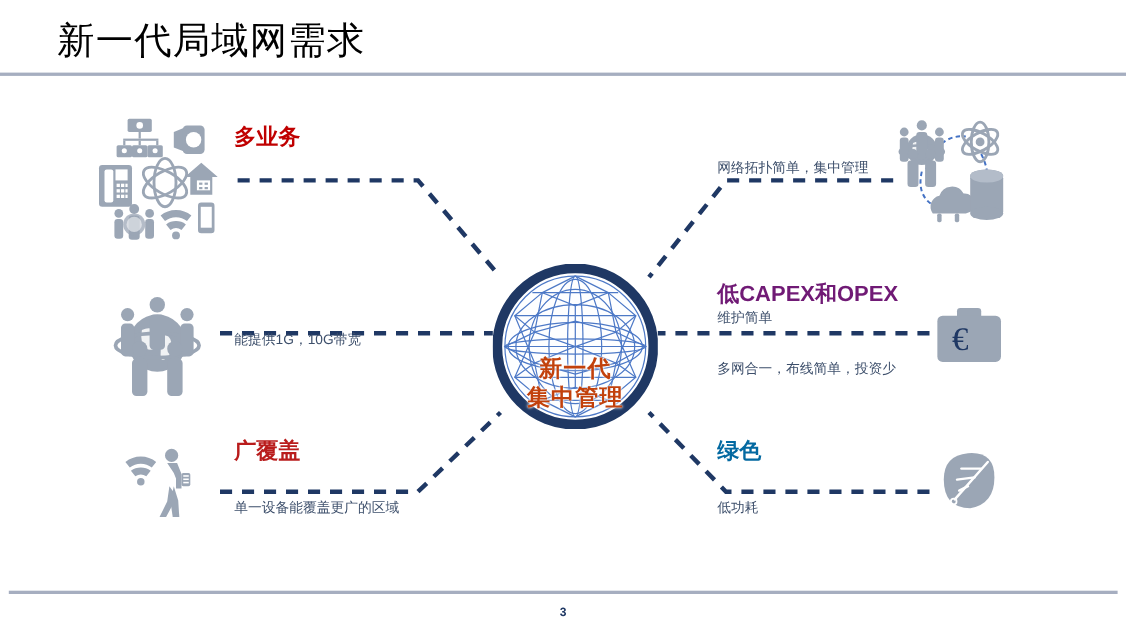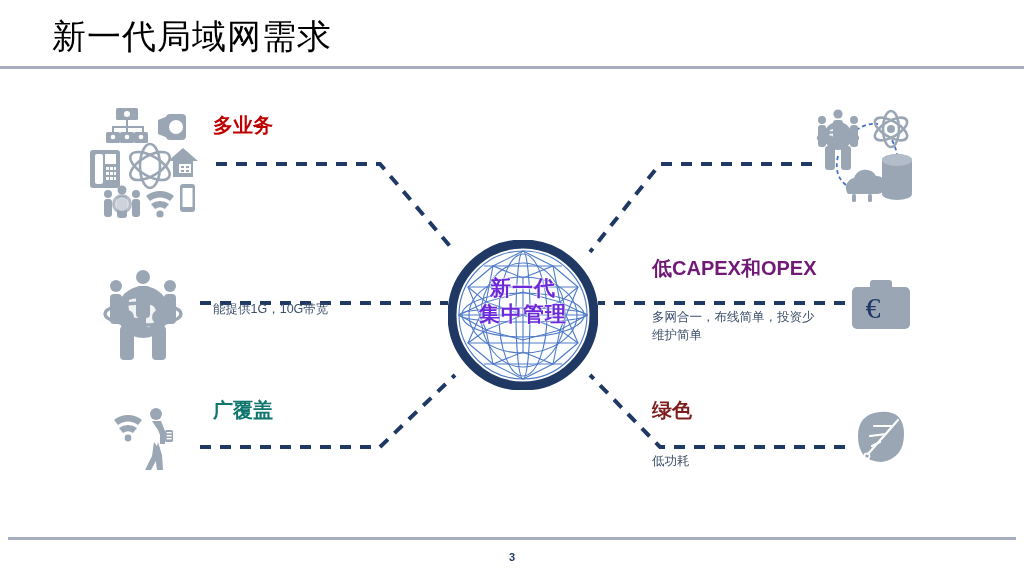--- a/index.html
+++ b/index.html
@@ -184,48 +184,50 @@
 
     <path d="M20 47 L45 26 L75 38 L105 26 L130 47 L112 62 L75 52 L38 62 Z"></path>
     <path d="M11 75 L38 62 L75 75 L112 62 L139 75 L112 90 L75 75 L38 90 Z"></path>
     <path d="M20 103 L38 90 L75 100 L112 90 L130 103 L105 124 L75 112 L45 124 Z"></path>
     <path d="M45 26 L38 62 M105 26 L112 62 M38 90 L45 124 M112 90 L105 124"></path>
     <path d="M20 47 L38 90 M130 47 L112 90 M20 103 L38 62 M130 103 L112 62"></path>
     <path d="M75 11 L45 26 M75 11 L105 26 M75 139 L45 124 M75 139 L105 124"></path>
     <path d="M75 38 L75 112"></path>
   </g>
 </svg>
-<div id="sphere-label" style="color: #6d28d9;">
+<div id="sphere-label" style="color: #c2410c; margin-top: 48px;">
   <div>新一代</div>
   <div>集中管理</div>
 </div>
 
 <div class="item-block left-col" id="block-multiservice">
   <p class="item-heading" style="color: rgb(192, 0, 0);">多业务</p>
 </div>
 
 <div class="item-block left-col" id="block-bandwidth">
   <p class="item-sub">能提供1G，10G带宽</p>
 </div>
 
 <div class="item-block left-col" id="block-coverage">
-  <p class="item-heading" style="color: #0f766e;">广覆盖</p>
+  <p class="item-heading" style="color: #b91c1c;">广覆盖</p>
+  <p class="item-sub">单一设备能覆盖更广的区域</p>
 </div>
 
 <div class="item-block right-col" id="block-simple">
+  <p class="item-sub">网络拓扑简单，集中管理</p>
 </div>
 
 <div class="item-block right-col" id="block-capex">
   <p class="item-heading" style="color: #701a75;">低CAPEX和OPEX</p>
+  <p class="item-sub" style="margin-top:0">维护简单</p>
   <p class="item-sub">多网合一，布线简单，投资少</p>
-  <p class="item-sub" style="margin-top:0">维护简单</p>
 </div>
 
 <div class="item-block right-col" id="block-green">
-  <p class="item-heading" style="color: #7f1d1d;">绿色</p>
+  <p class="item-heading" style="color: #0369a1;">绿色</p>
   <p class="item-sub">低功耗</p>
 </div>
 
 <svg class="icon-group" id="icons-multiservice" width="112" height="118" viewBox="0 0 112 118" xmlns="http://www.w3.org/2000/svg">
   <g class="ico">
 
     <rect x="30" y="4" width="22" height="12" rx="1.5"></rect>
     <circle cx="41" cy="10" r="3" fill="#ffffff"></circle>
     <rect x="40" y="16" width="2" height="6"></rect>
     <rect x="26" y="22" width="32" height="2"></rect>

